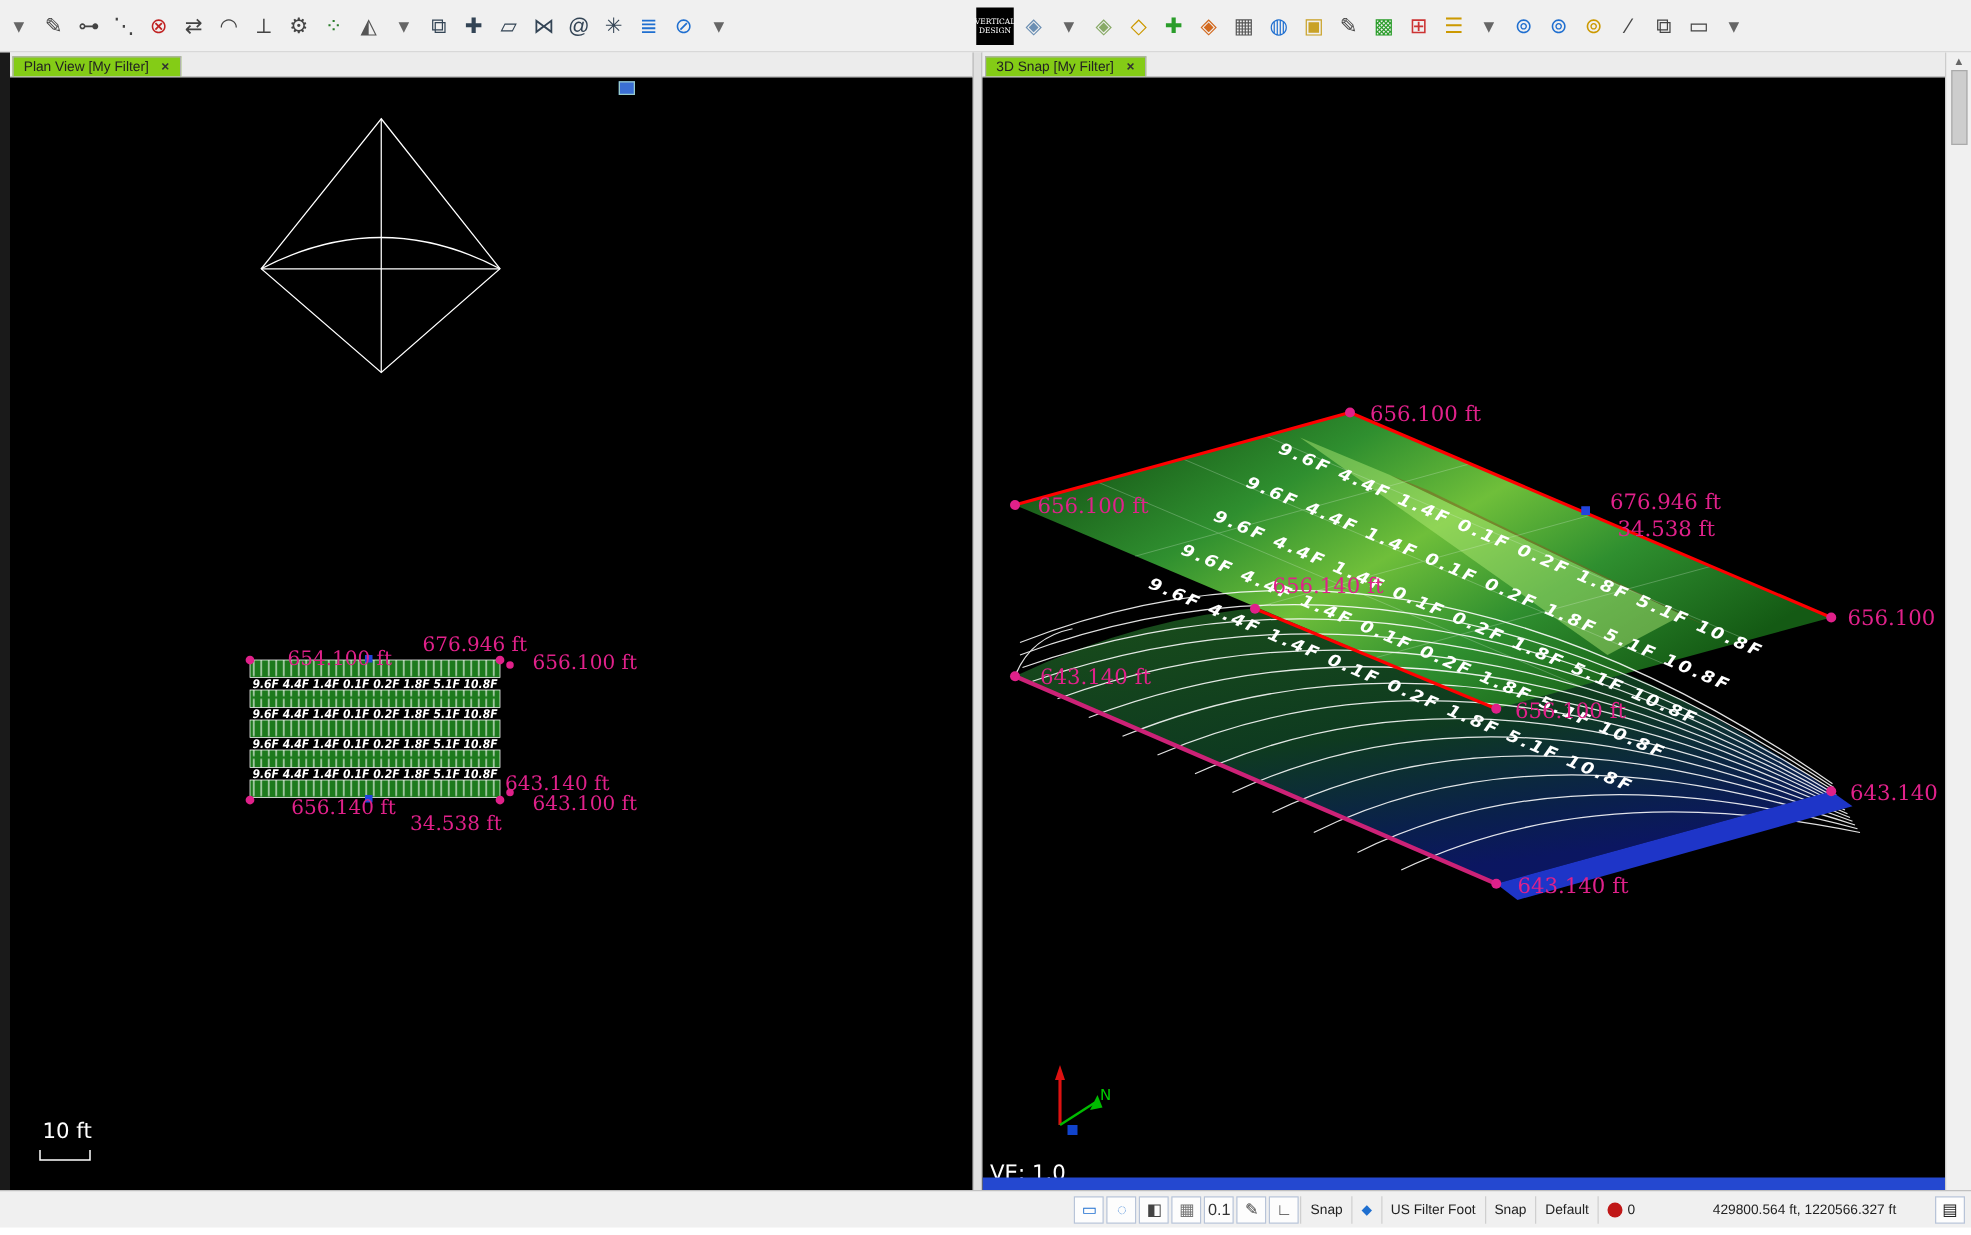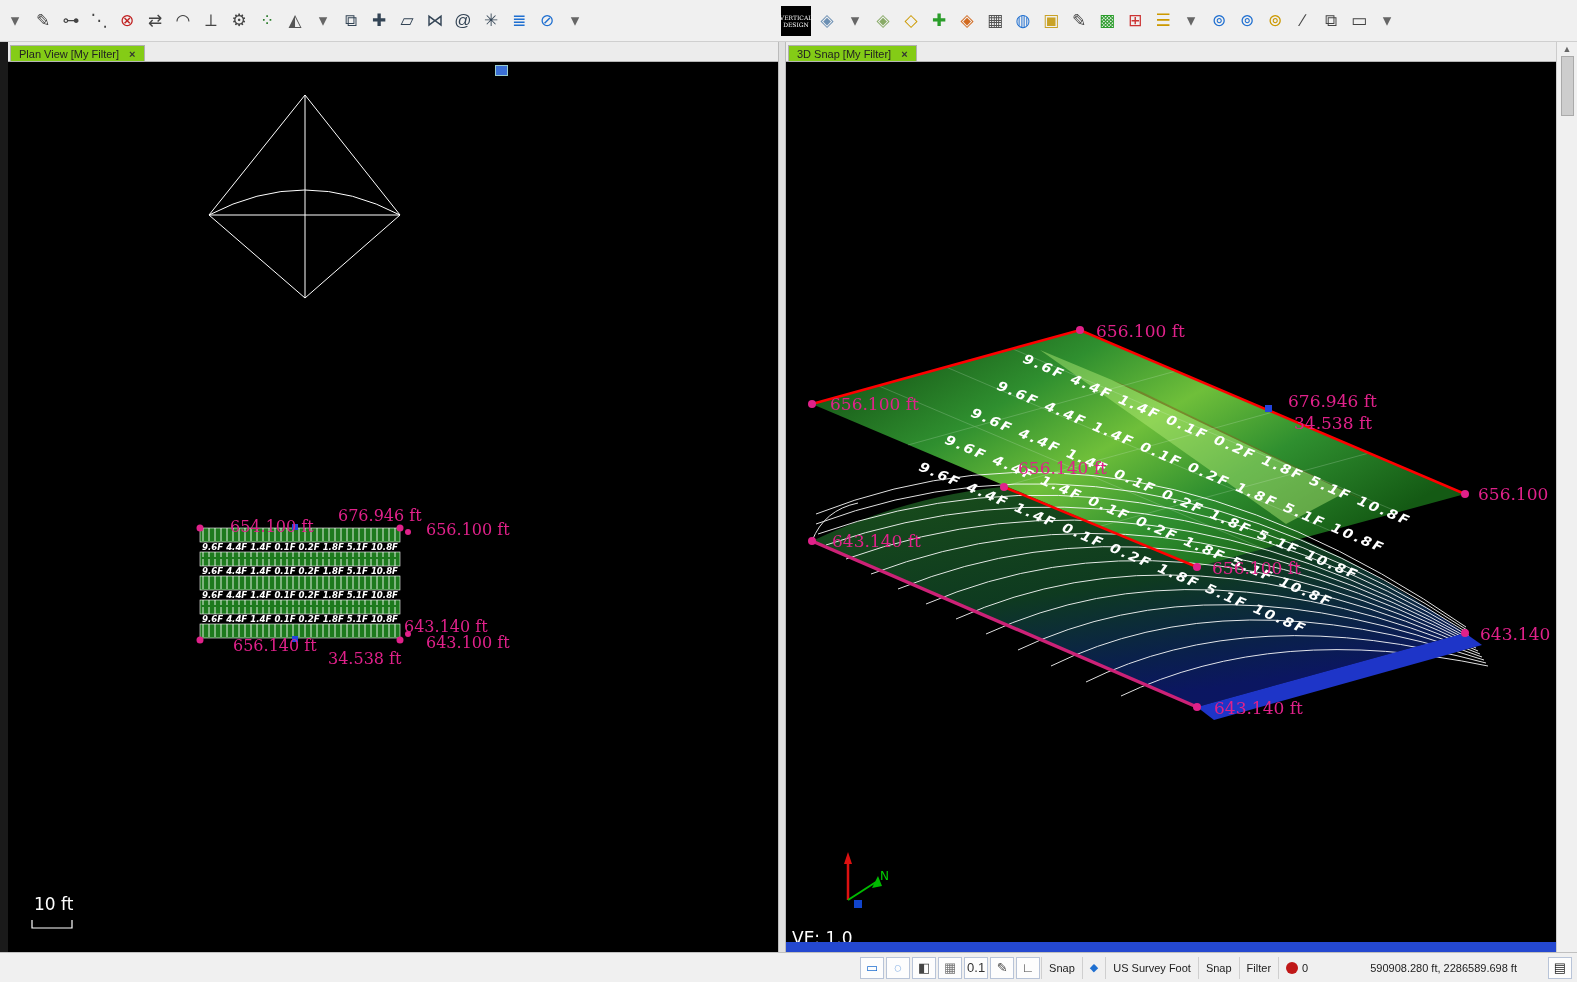--- a/index.html
+++ b/index.html
@@ -310,29 +310,29 @@
         <span class="sb-icon" style="color: rgb(68, 68, 68);">✎</span>
         <span class="sb-icon" style="color: rgb(68, 68, 68);">∟</span>
     </div>
     <div class="sb-seg">
       <span>Snap</span>
     </div>
     <div class="sb-seg">
       <span style="color:#1f6fd0">◆</span>
     </div>
     <div class="sb-seg">
-      <span>US Survey Foot</span>
+      <span>US Filter Foot</span>
     </div>
     <div class="sb-seg">
       <span>Snap</span>
     </div>
     <div class="sb-seg">
-      <span>Filter</span>
+      <span>Default</span>
     </div>
     <div class="sb-seg">
       <span class="sb-dot"></span>
       <span>0</span>
     </div>
-    <div class="sb-coords">590908.280 ft, 2286589.698 ft</div>
+    <div class="sb-coords">429800.564 ft, 1220566.327 ft</div>
     <span class="sb-icon">▤</span>
   </div>
 
 </div>
 
 </body></html>

